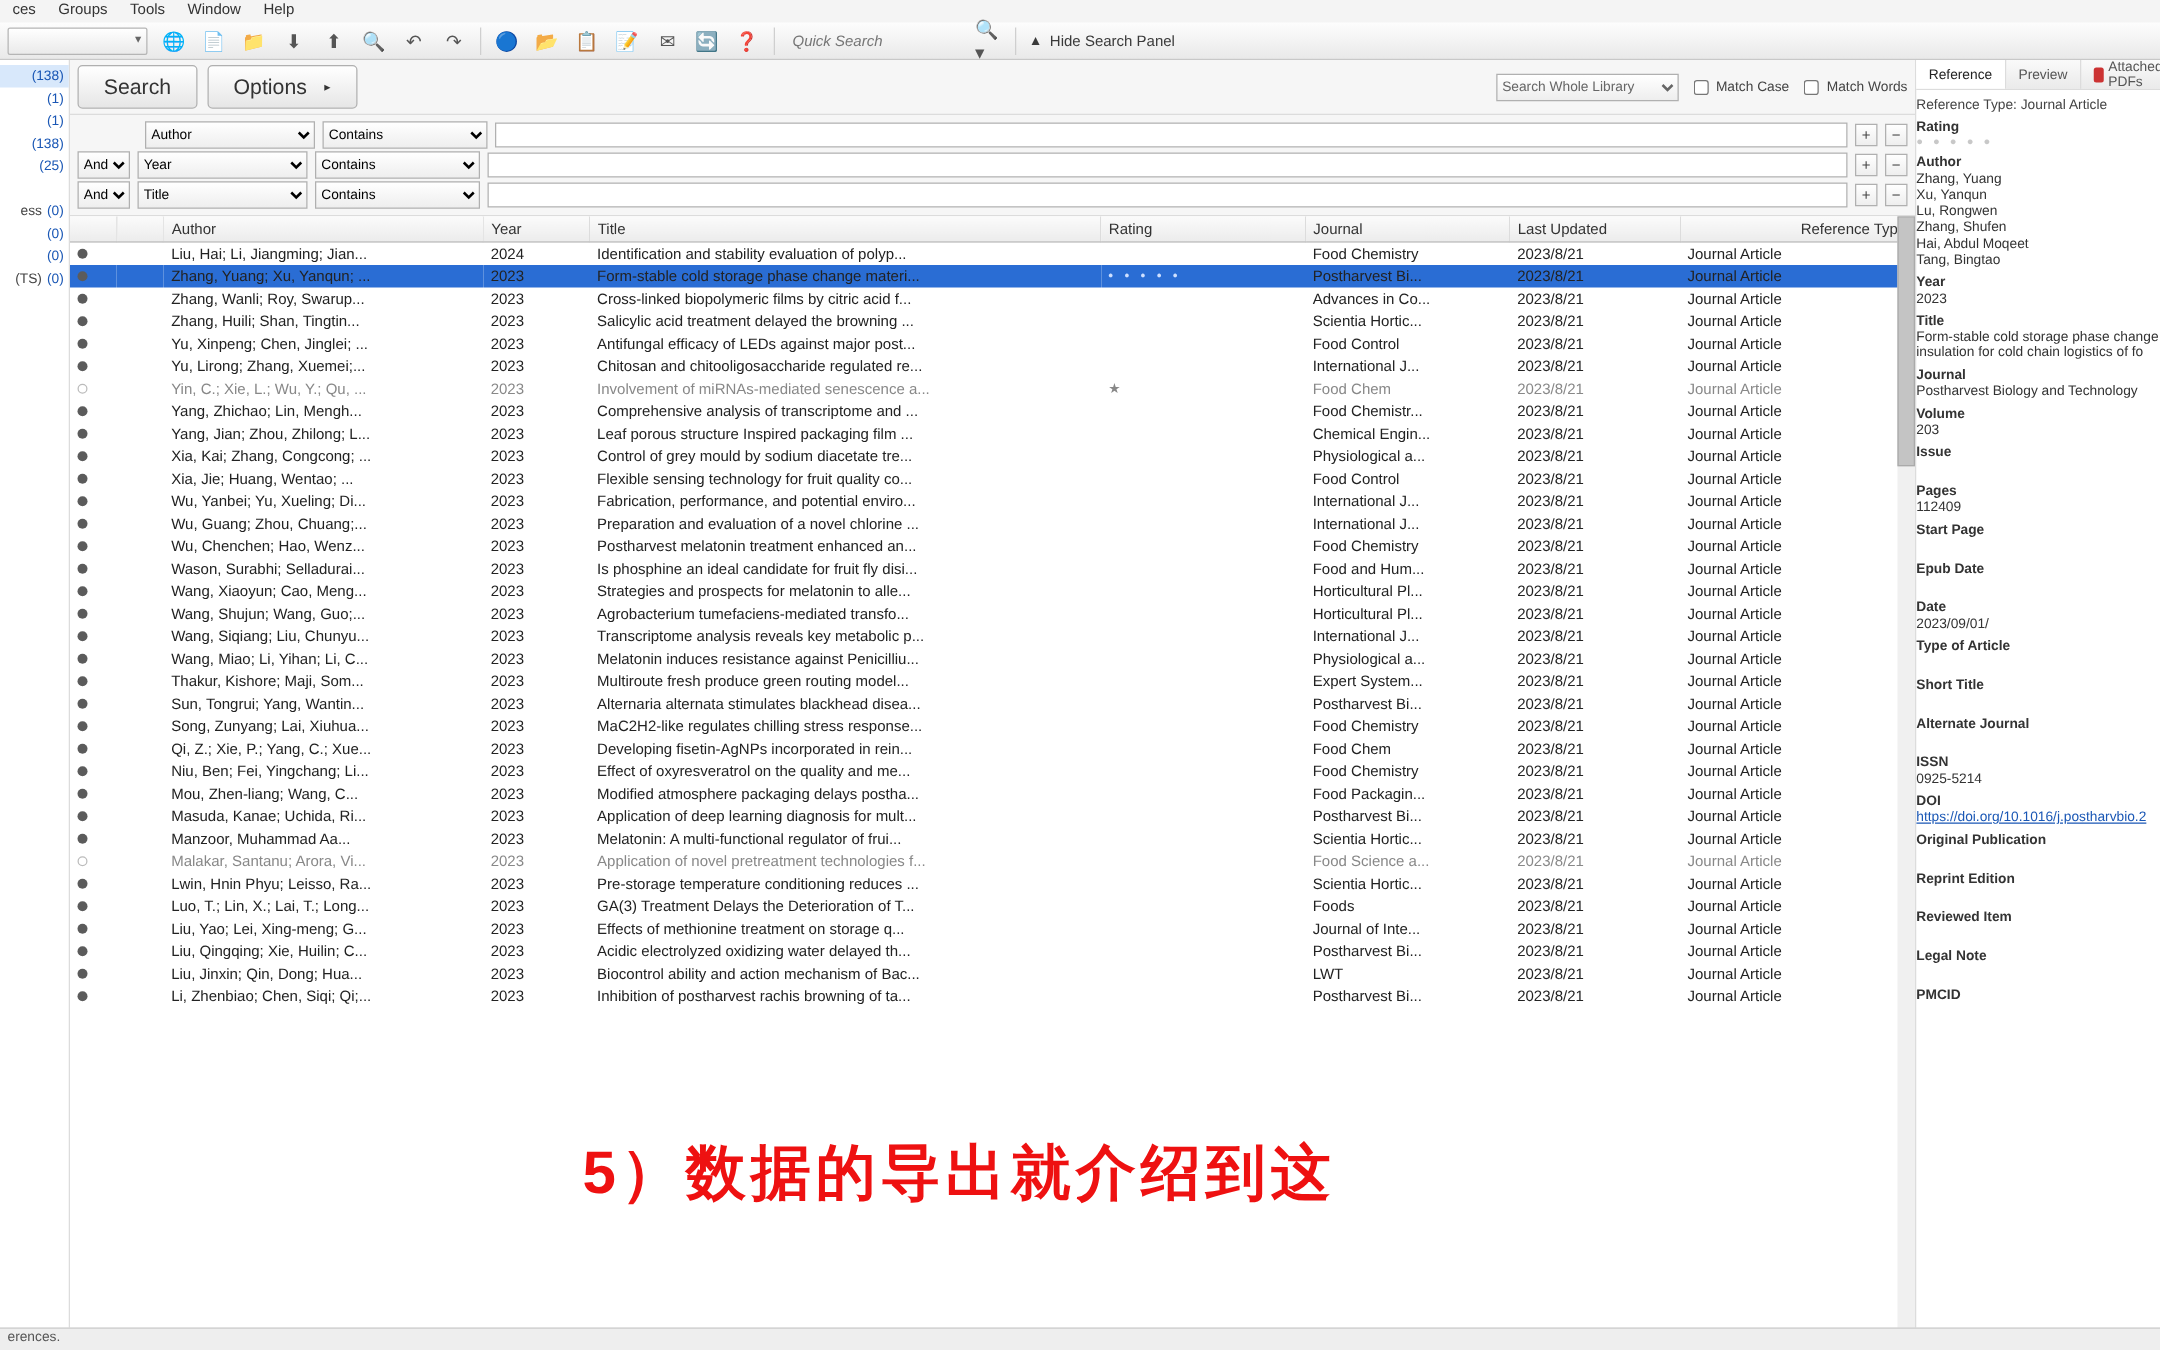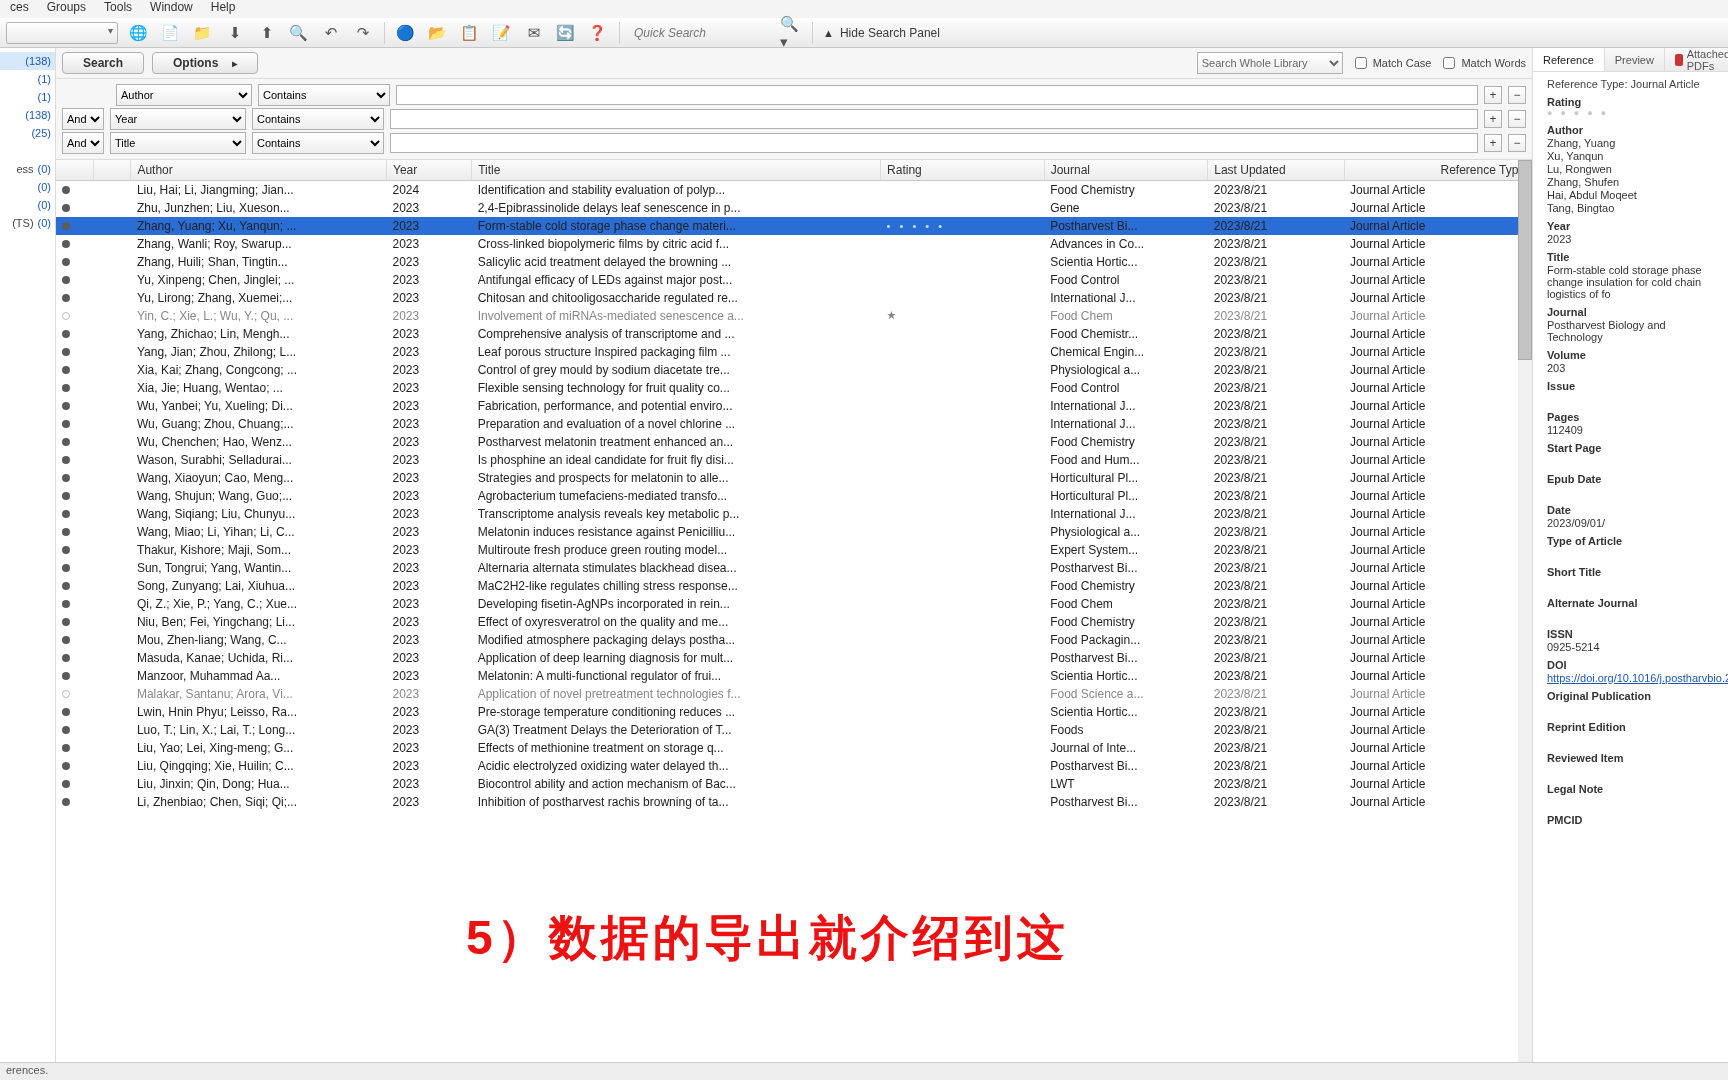--- a/index.html
+++ b/index.html
@@ -23,21 +23,21 @@
   .body { display:flex; height:calc(1080px - 48px); }
   .sidebar { width:56px; background:#fff; border-right:1px solid #dcdcdc; padding-top:4px;}
   .side-row{ display:flex; justify-content:flex-end; align-items:center; height:18px; font-size:11px; padding-right:4px; gap:4px;}
   .side-row .lbl{ color:#444; font-size:11px;}
   .side-row.sel{ background:#d8e8fb;}
   .count{ color:#1a57b5; font-size:11px;}
   .main { flex:1; display:flex; flex-direction:column; min-width:0; }
   .right { width:196px; background:#fff; border-left:1px solid #dcdcdc;}
   
   .searchbar { background:#f6f6f6; border-bottom:1px solid #dcdcdc; padding:4px 6px; display:flex; gap:8px; align-items:center;}
-  .pillbtn { height:22px; border:1px solid #b0b0b0; background:linear-gradient(#fff,#e6e6e6); border-radius:4px; display:flex; align-items:center; padding:0 20px; font-size:12px; color:#333;font-weight:bold;}
+  .pillbtn { height:35px; border:1px solid #b0b0b0; background:linear-gradient(#fff,#e6e6e6); border-radius:4px; display:flex; align-items:center; padding:0 20px; font-size:17px; color:#333;}
   .pillbtn.opt:after{ content:"▸"; margin-left:14px; font-size:10px;}
   .whole { margin-left:auto; }
   .whole select{ width:146px; height:22px; border:1px solid #b0b0b0; background:linear-gradient(#fff,#eee); font-size:11px; color:#666;}
   .chk { display:flex; align-items:center; gap:3px; font-size:11px; color:#444;}
   .chk input{ width:12px; height:12px;}
   .criteria { background:#f6f6f6; border-bottom:1px solid #dcdcdc; padding:3px 6px;}
   .crit-row{ display:flex; gap:6px; align-items:center; margin:2px 0;}
   .crit-row select.andor{ width:42px;}
   .crit-row select{ height:22px; border:1px solid #b0b0b0; background:linear-gradient(#fff,#eee); font-size:11px;}
   .crit-row select.field{ width:136px;}
@@ -55,21 +55,21 @@
   .dot{ width:8px; height:8px; border-radius:50%; background:#888; display:inline-block;}
   .dot.unread{ background:#5b5b5b;}
   .dot.read{ background:transparent; border:1px solid #bbb;}
   .stars{ color:#b8c4e0; letter-spacing:3px; font-size:11px;}
   tr.sel .stars{ color:#cfe0ff;}
   
   .rtabs{ display:flex; border-bottom:1px solid #dcdcdc; background:linear-gradient(#fafafa,#eaeaea); height:24px;}
   .rtab{ padding:4px 10px; font-size:11px; color:#555; border-right:1px solid #dcdcdc; display:flex; align-items:center; gap:4px;}
   .rtab.active{ background:#fff; color:#222; font-weight:500;}
   .rtab .pdf{ width:12px; height:12px; background:#c33; border-radius:2px; display:inline-block;}
-  .rbody{ padding:6px 14px; font-size:11px; overflow:auto; height:calc(100% - 24px);}
+  .rbody{ padding:6px 0; font-size:11px; overflow:auto; height:calc(100% - 24px);}
   .reftype{ color:#444; margin-bottom:6px;}
   .rlabel{ font-weight:700; color:#333; margin-top:6px;}
   .rval{ color:#333; margin:1px 0;}
   .rval.link{ color:#1a57b5; text-decoration:underline;}
   .ratedots{ letter-spacing:8px; color:#c8c8c8; font-size:9px;}
   
   .status{ position:absolute; bottom:0; left:0; width:100%; height:18px; background:#eee; border-top:1px solid #ccc; font-size:11px; color:#555; padding:1px 6px;}
   
   .overlay-text{ position:absolute; left:410px; bottom:110px; font-size:48px; font-weight:700; color:#e11; font-family:"Microsoft YaHei","SimHei",sans-serif; letter-spacing:4px; pointer-events:none; z-index:50;}
   .scrolltrack{ position:absolute; top:0; right:0; width:14px; height:100%; background:#f0f0f0;}
@@ -217,31 +217,20 @@
               <td><span class="dot unread"></span></td>
               <td></td>
               <td style="max-width:150px">Liu, Hai; Li, Jiangming; Jian...</td>
               <td>2024</td>
               <td style="max-width:240px">Identification and stability evaluation of polyp...</td>
               <td class="stars"></td>
               <td style="max-width:96px">Food Chemistry</td>
               <td>2023/8/21</td>
               <td>Journal Article</td>
             </tr>
-            <tr class="unread">
-              <td><span class="dot unread"></span></td>
-              <td></td>
-              <td style="max-width:150px">Zhu, Junzhen; Liu, Xueson...</td>
-              <td>2023</td>
-              <td style="max-width:240px">2,4-Epibrassinolide delays leaf senescence in p...</td>
-              <td class="stars"></td>
-              <td style="max-width:96px">Gene</td>
-              <td>2023/8/21</td>
-              <td>Journal Article</td>
-            </tr>
             <tr class="sel unread">
               <td><span class="dot unread"></span></td>
               <td></td>
               <td style="max-width:150px">Zhang, Yuang; Xu, Yanqun; ...</td>
               <td>2023</td>
               <td style="max-width:240px">Form-stable cold storage phase change materi...</td>
               <td class="stars">• • • • •</td>
               <td style="max-width:96px">Postharvest Bi...</td>
               <td>2023/8/21</td>
               <td>Journal Article</td>

